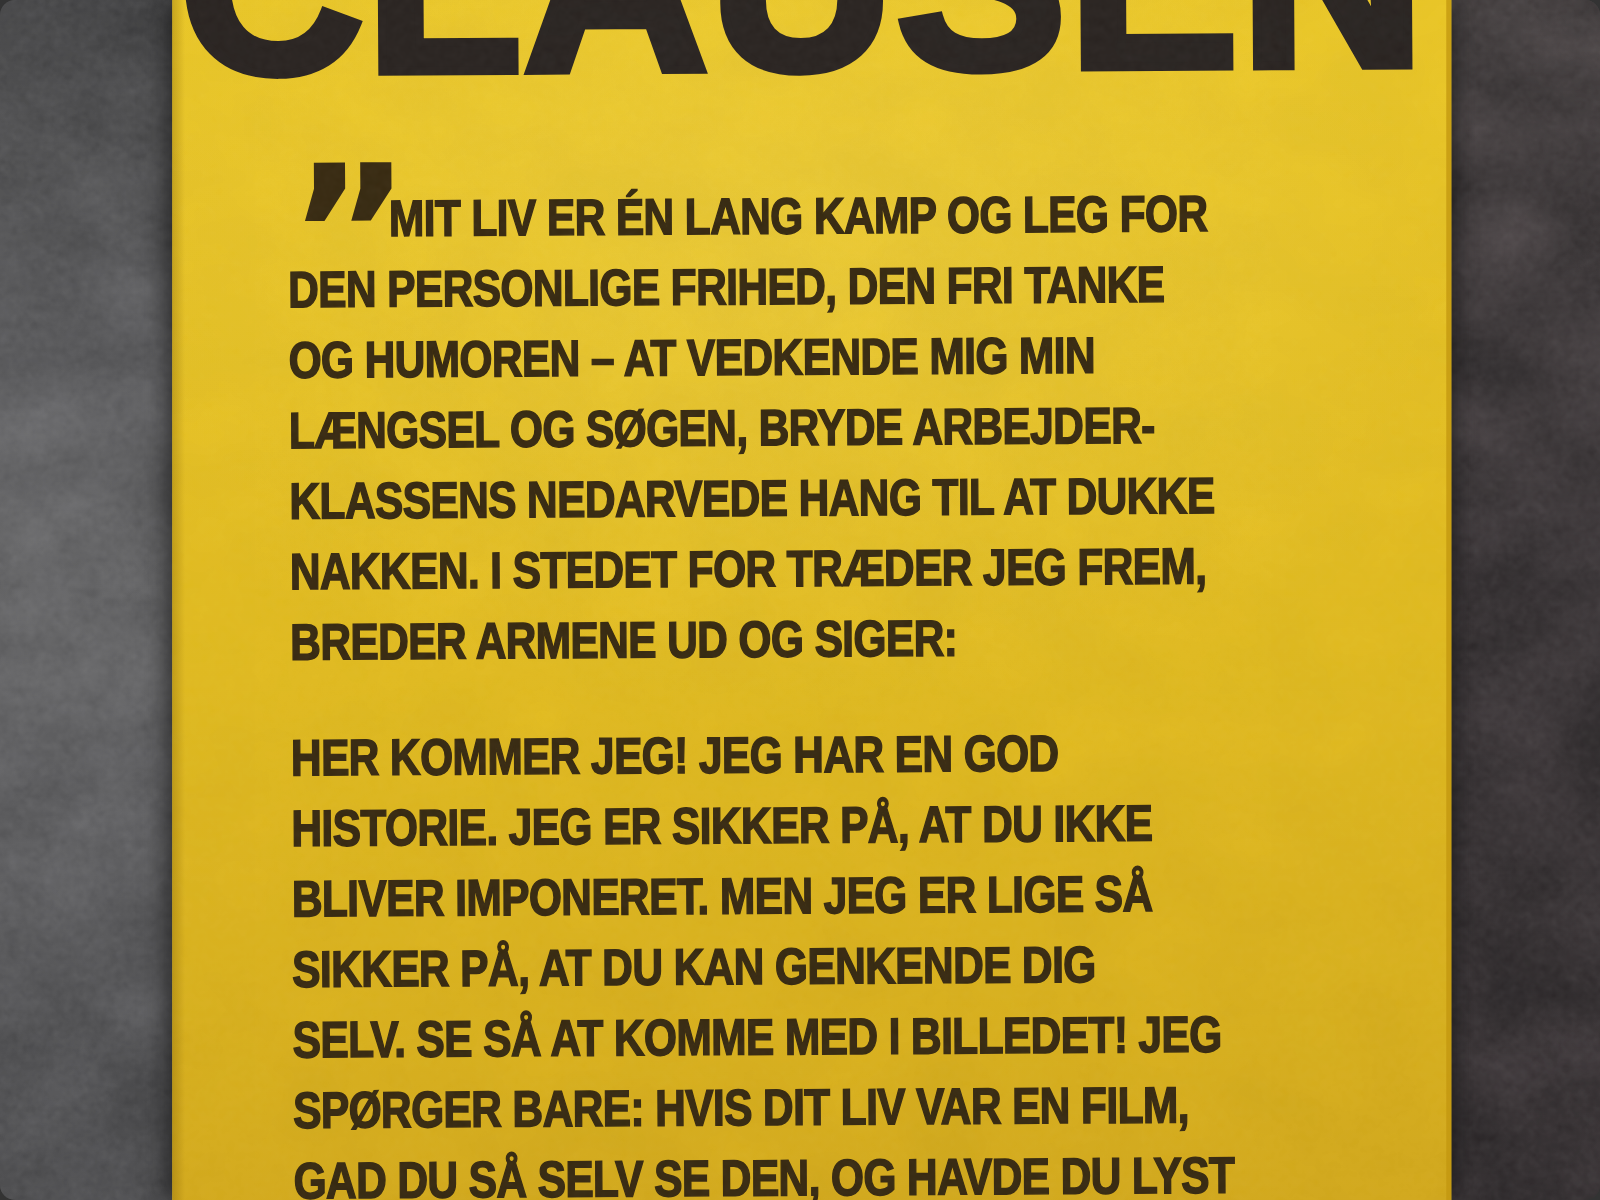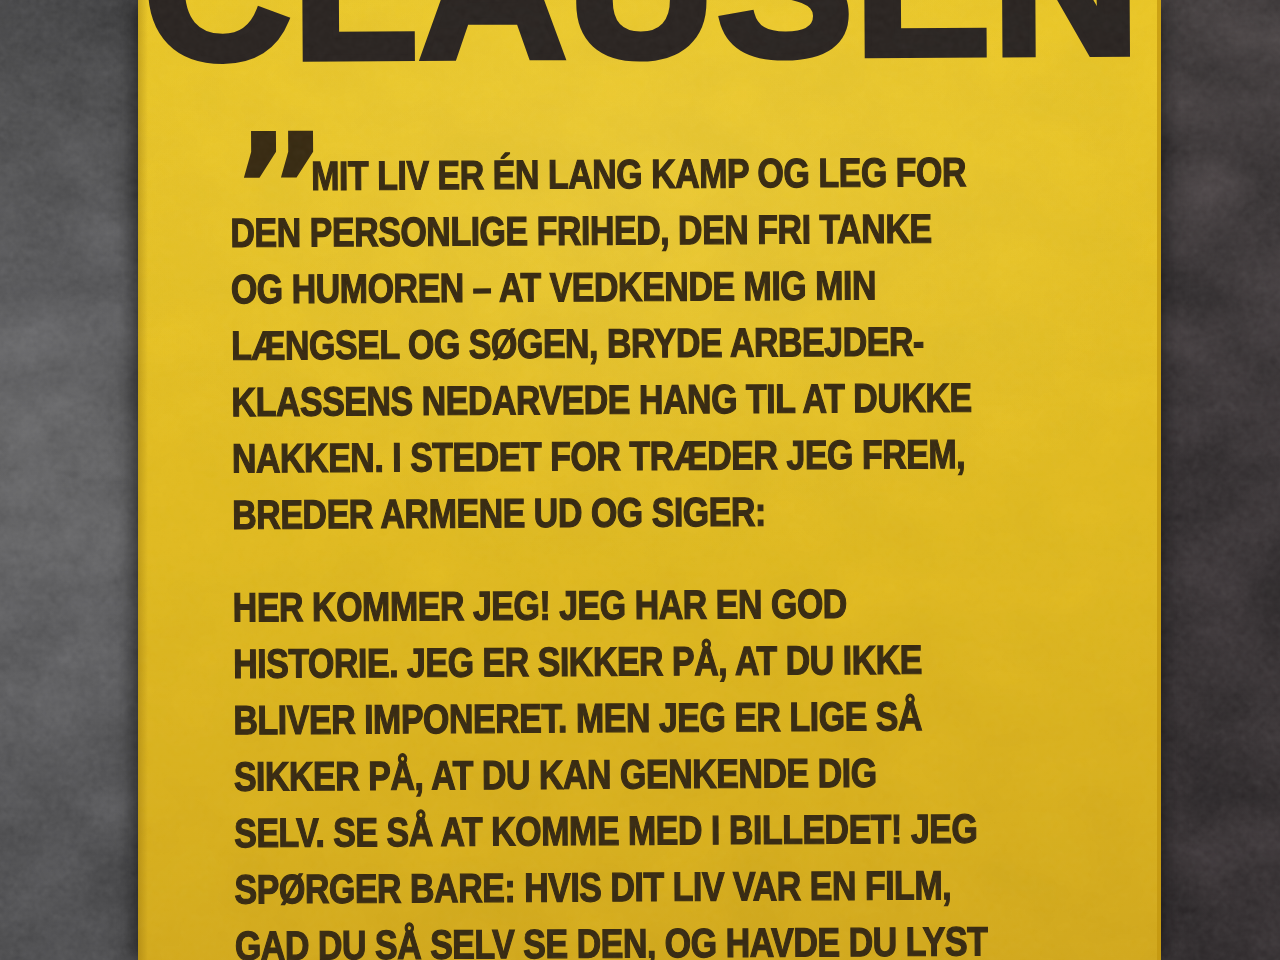--- a/index.html
+++ b/index.html
@@ -1,18 +1,19 @@
 <!DOCTYPE html>
 <html style="--paper: #e9c120; --ink: #37290f; --title-ink: #292320;"><head>
 <meta charset="utf-8">
 <style>
   html,body{margin:0;padding:0;background:#333;}
   .stage{
     position:relative;width:1280px;height:960px;overflow:hidden;
     font-family:"Liberation Sans",sans-serif;
+    border-radius:12px;
   }
   
   .bg{position:absolute;top:0;height:960px;}
   .bg-left{
     left:0;width:139px;
     background:linear-gradient(180deg,#525254 0%,#626264 12%,#737376 30%,#7e7e80 48%,#78787b 66%,#68686b 84%,#5d5d60 100%);
   }
   .bg-right{
     left:1161px;width:119px;
     background:linear-gradient(180deg,#5b5354 0%,#554d4f 20%,#4e4649 45%,#484043 70%,#453d40 100%);

